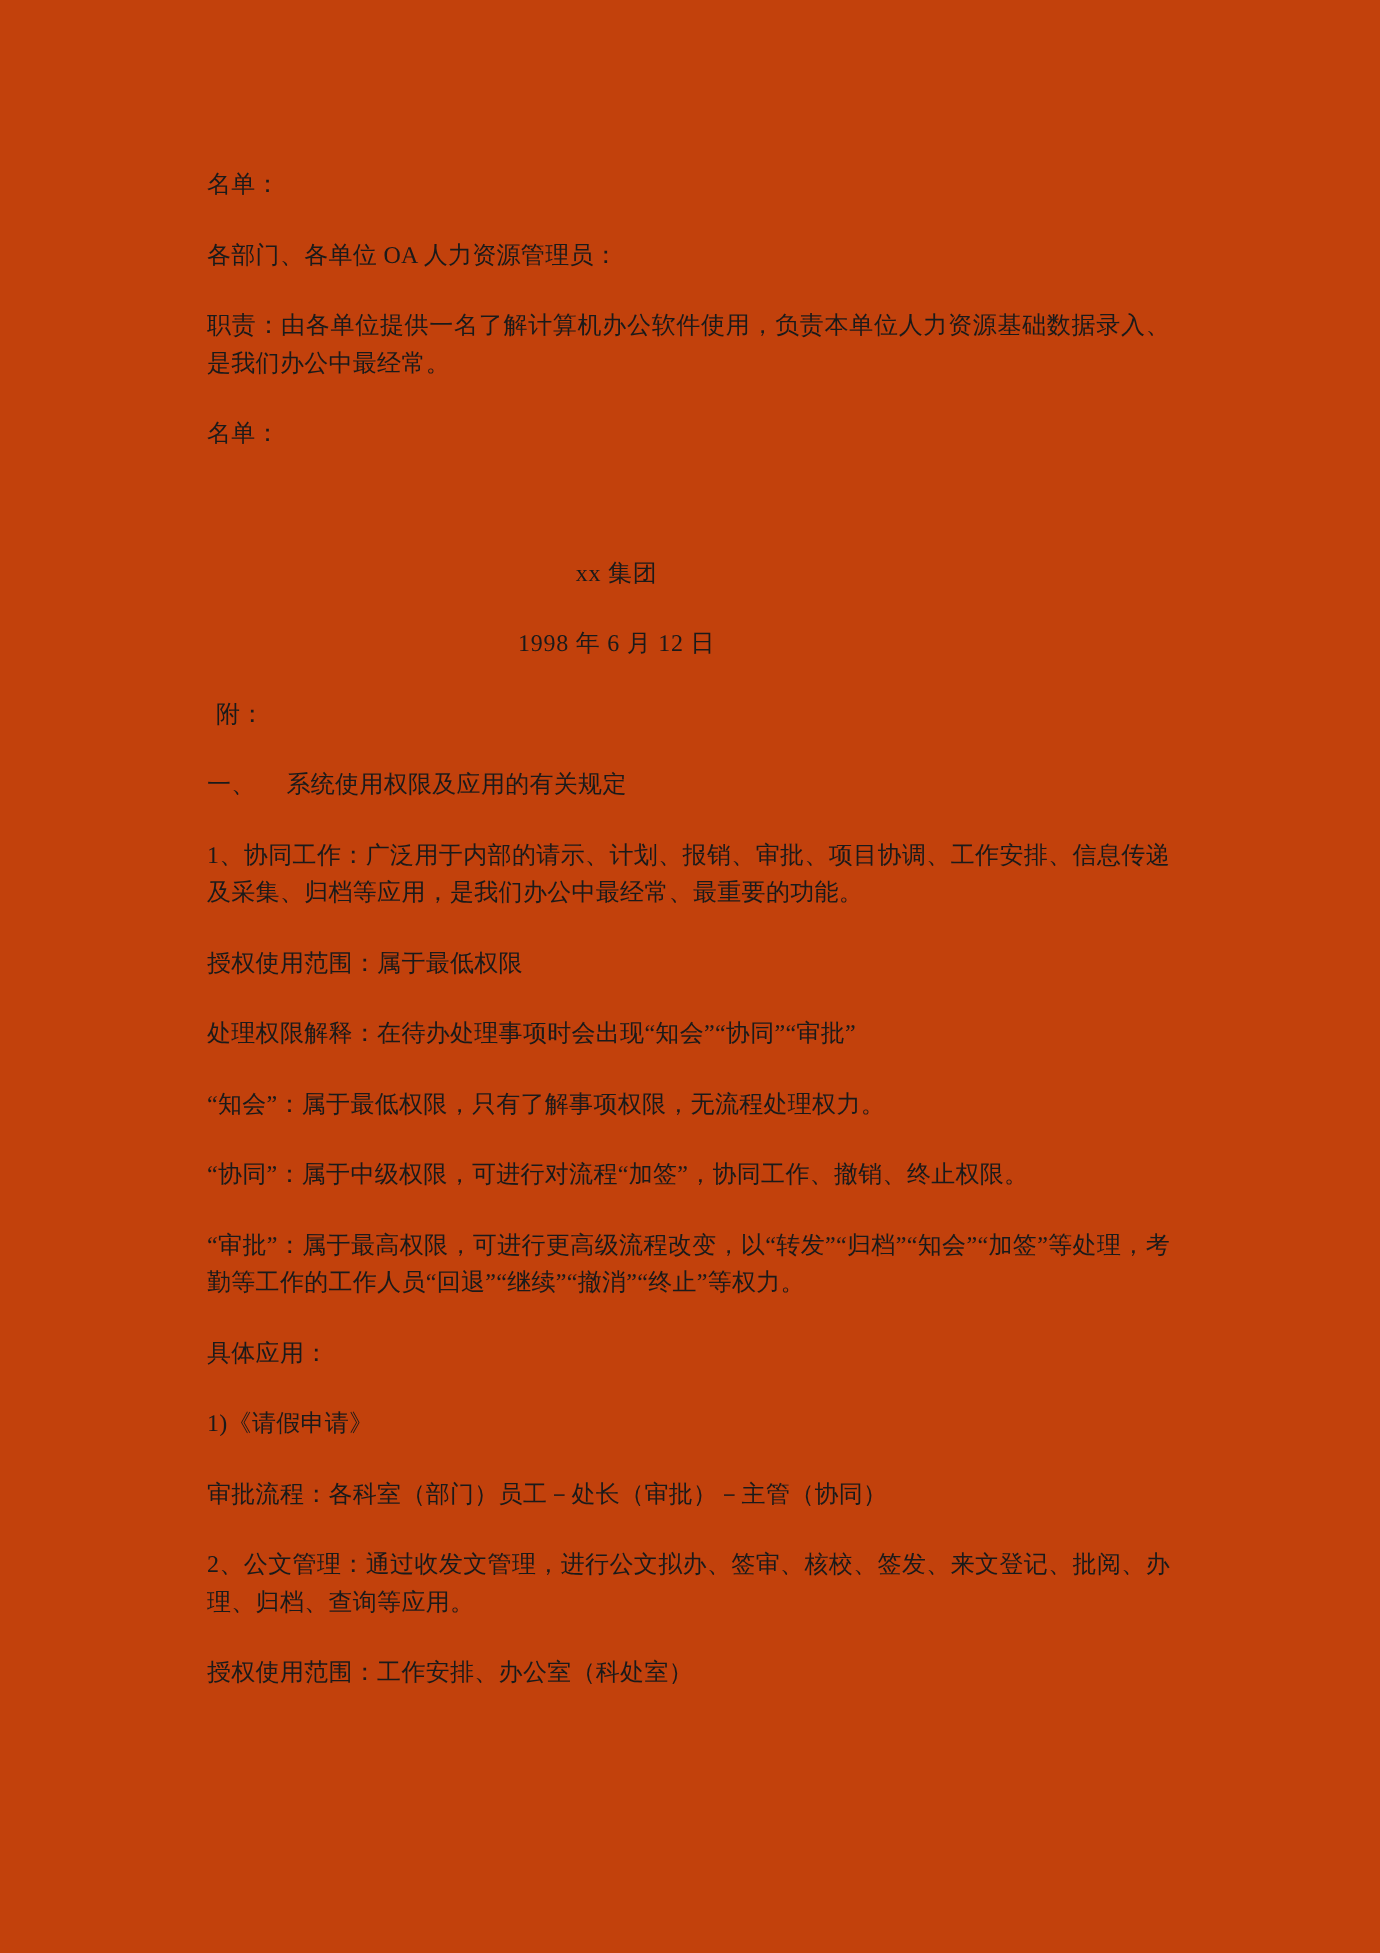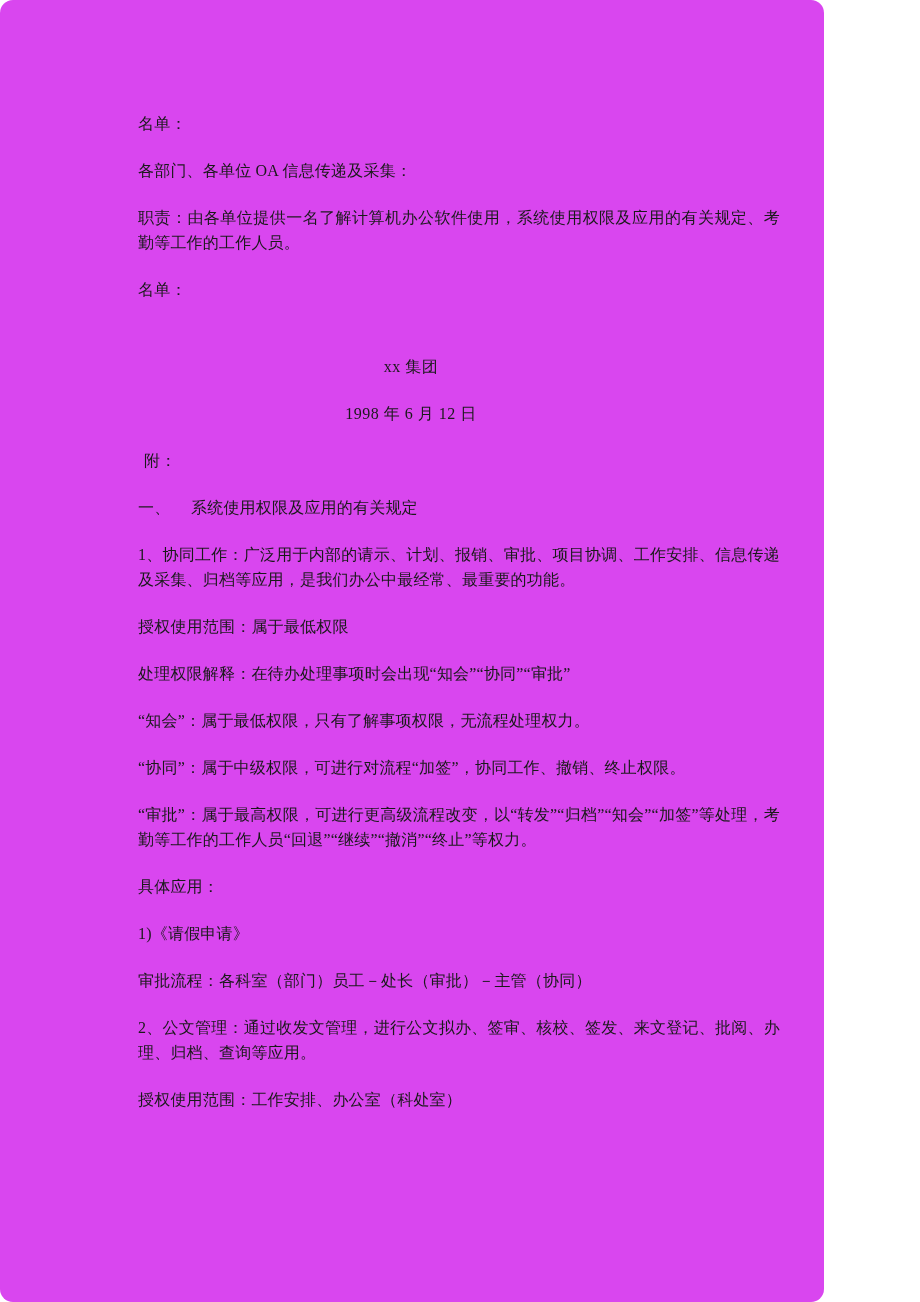--- a/index.html
+++ b/index.html
@@ -2,25 +2,24 @@
 <html><head>
 <meta charset="utf-8">
 <style>
   html, body {
     margin: 0;
     padding: 0;
     background: #ffffff;
   }
   .page {
     position: relative;
-    width: 824px;
+    width: 920px;
     height: 1302px;
-    background: #d946ef;
+    background: #c2410c;
     overflow: hidden;
-    border-radius: 13px;
   }
   .doc {
     position: absolute;
     left: 138px;
     top: 111px;
     width: 642px;
     font-family: "Liberation Serif", "DejaVu Serif", serif;
     color: #1a1a1a;
   }
   .doc p {
@@ -30,41 +29,41 @@
     text-align: justify;
     letter-spacing: 0.2px;
   }
   
   .doc p.center {
     text-align: center;
     padding-right: 96px;
     letter-spacing: 0.5px;
   }
   .doc p.gap-top {
-    margin-top: 52px;
+    margin-top: 68px;
   }
   .doc p.attach {
     text-indent: 6px;
   }
   .doc p.heading .marker {
     display: inline-block;
     width: 53px;
   }
 </style>
 </head>
 <body>
 
 <div class="page">
   <div class="doc">
 
     <p>名单：</p>
 
-    <p>各部门、各单位 OA 信息传递及采集：</p>
+    <p>各部门、各单位 OA 人力资源管理员：</p>
 
-    <p>职责：由各单位提供一名了解计算机办公软件使用，系统使用权限及应用的有关规定、考勤等工作的工作人员。</p>
+    <p>职责：由各单位提供一名了解计算机办公软件使用，负责本单位人力资源基础数据录入、是我们办公中最经常。</p>
 
     <p>名单：</p>
 
     <p class="center gap-top">xx 集团</p>
 
     <p class="center">1998 年 6 月 12 日</p>
 
     <p class="attach">附：</p>
 
     <p class="heading">

